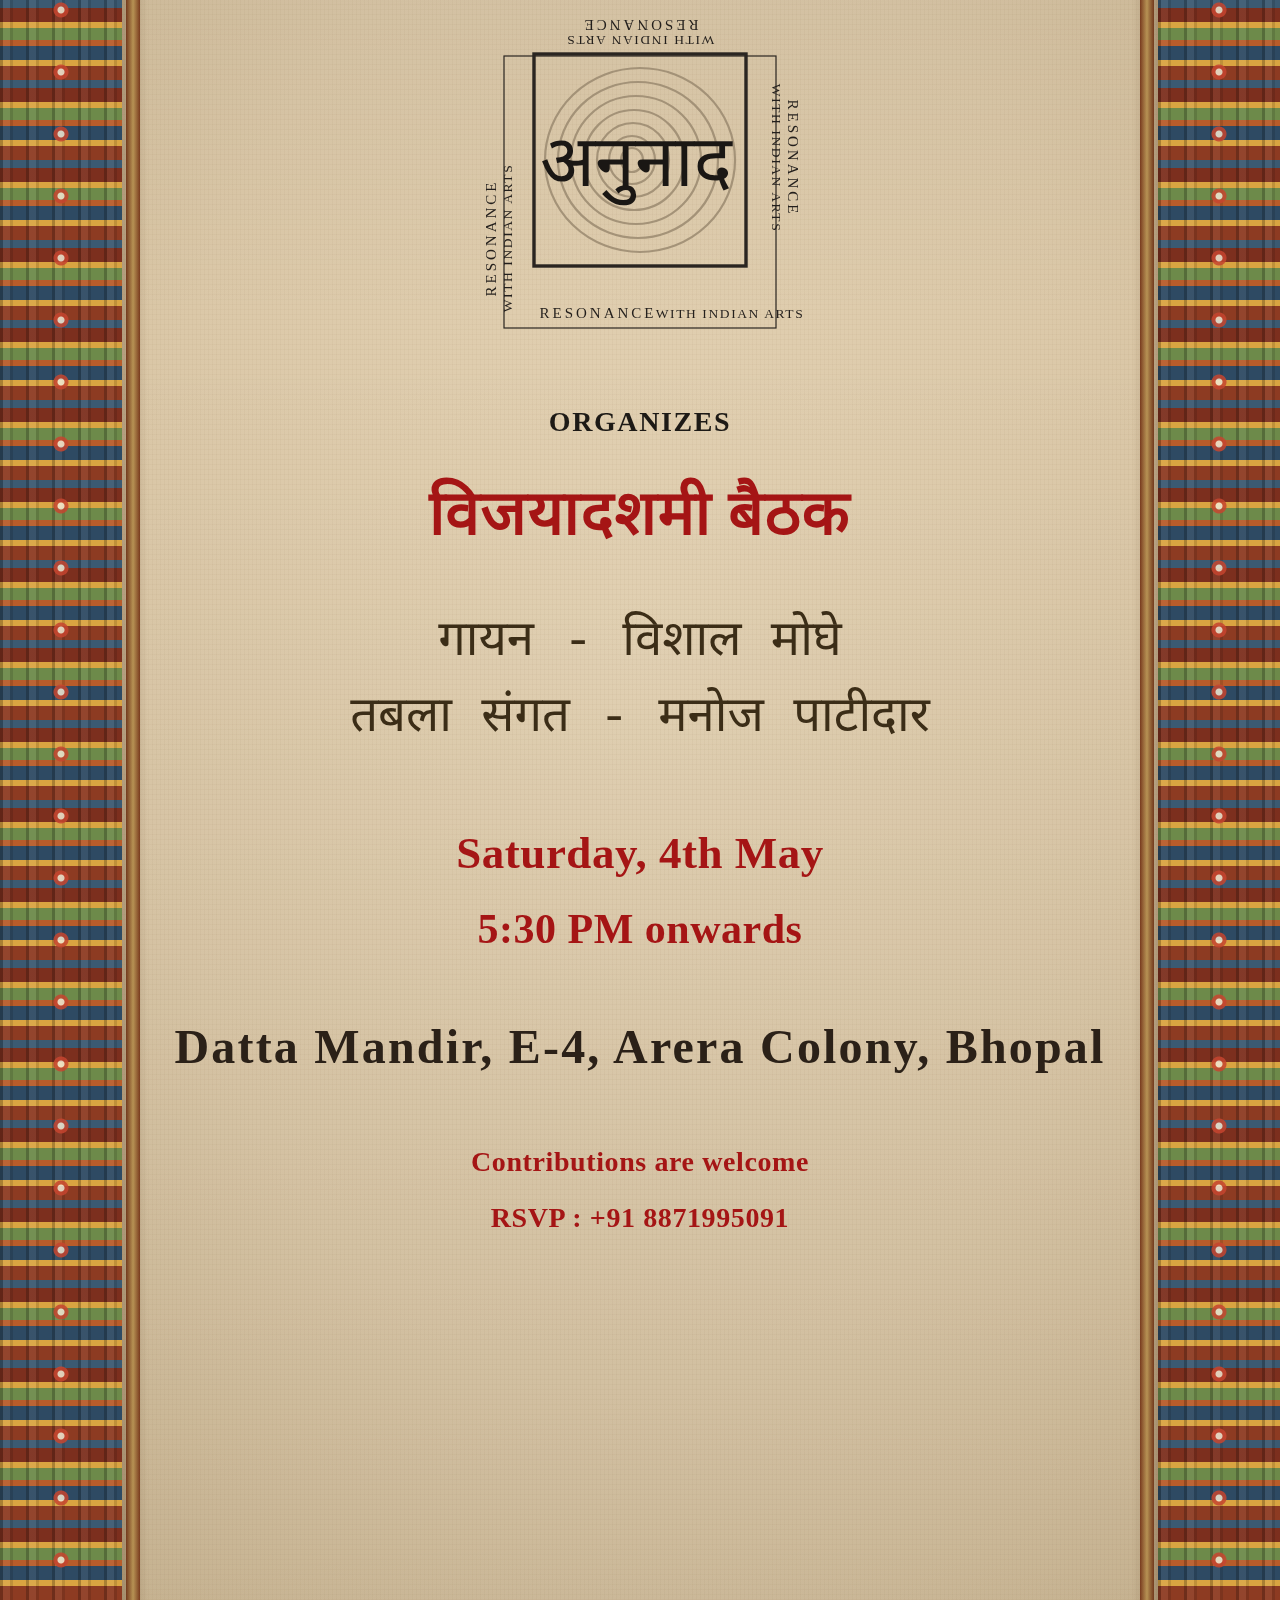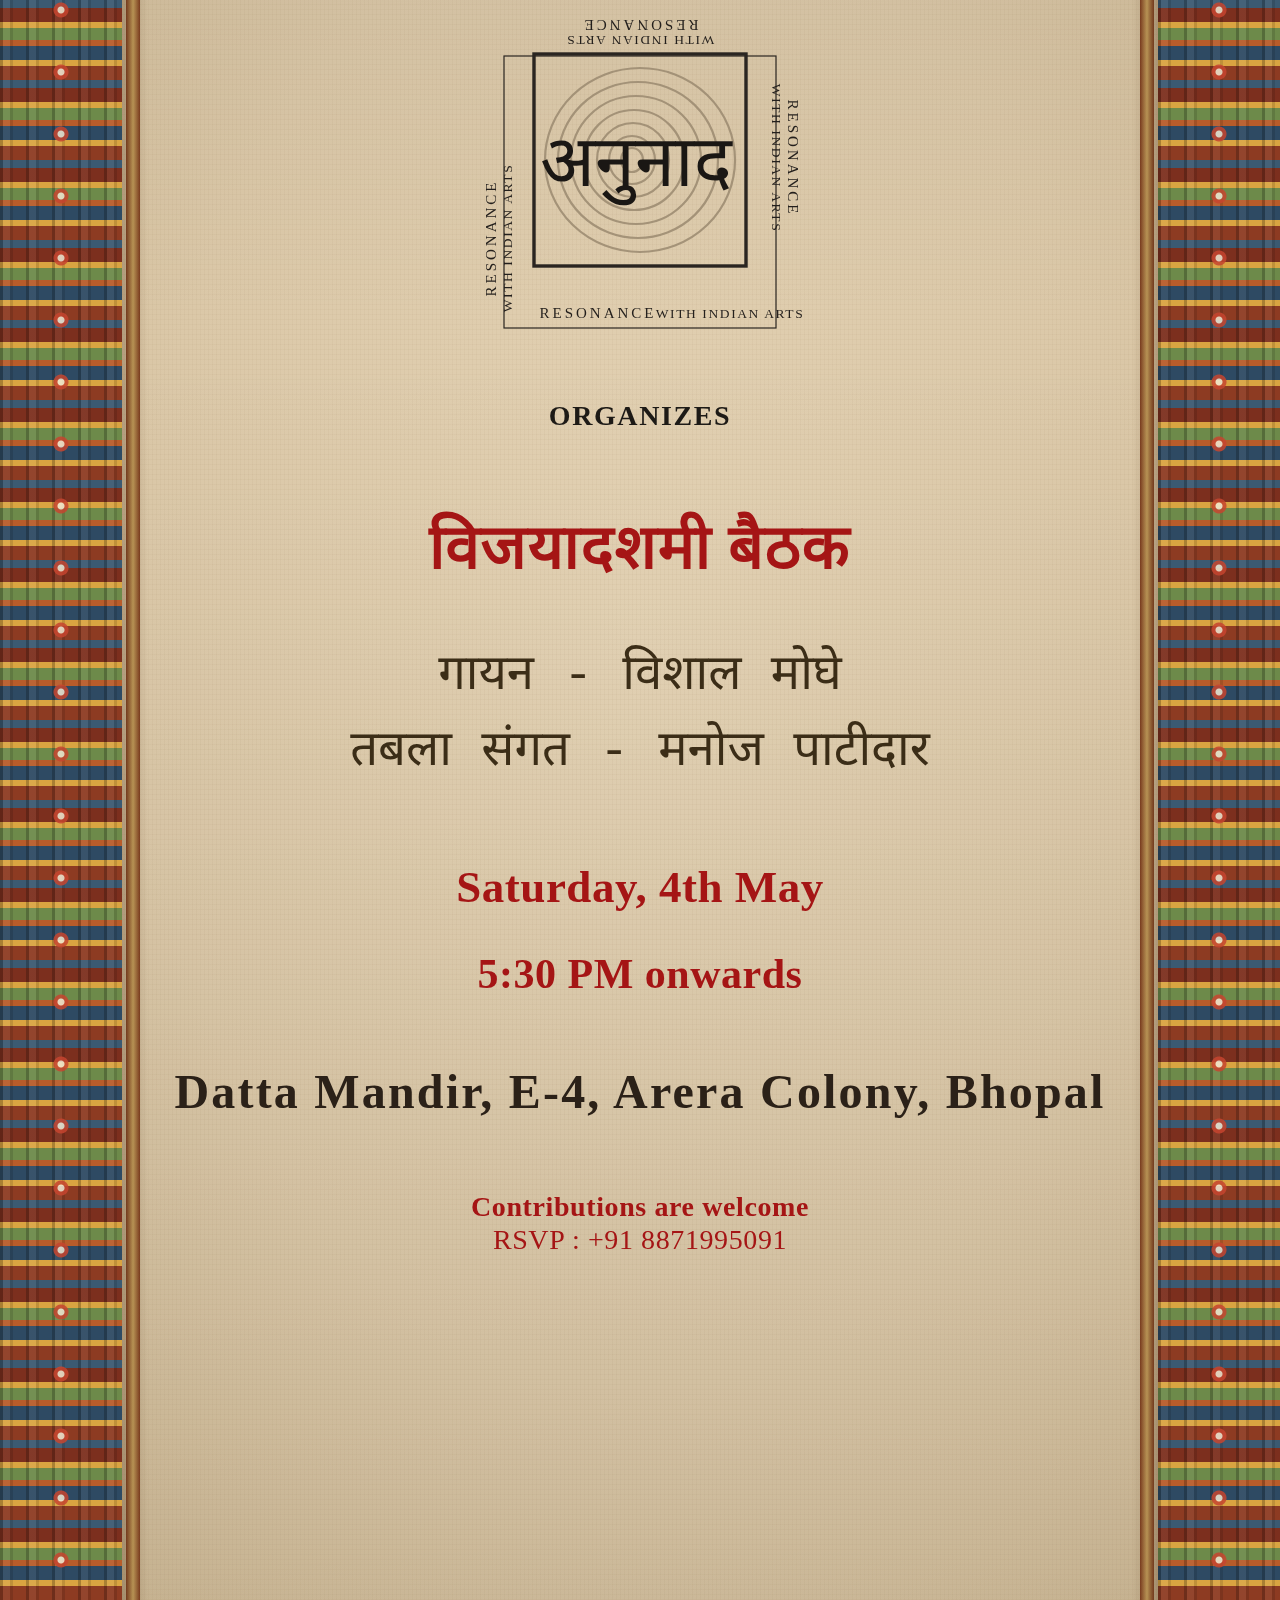--- a/index.html
+++ b/index.html
@@ -91,29 +91,29 @@
 
   .logo-wrap {
     position: relative;
     width: 380px;
     height: 368px;
     margin: 8px auto 0 auto;
   }
   .logo-wrap svg { display: block; }
 
   .organizes {
-    margin-top: 24px;
+    margin-top: 30px;
     font-size: 28px;
     font-weight: bold;
     letter-spacing: 1.6px;
     color: #1d1a16;
   }
 
   .title-main {
-    margin-top: 80px;
+    margin-top: 40px;
     font-size: 62px;
     font-weight: bold;
     color: #a51515;
     letter-spacing: 1px;
     line-height: 1.15;
   }
 
   .artists {
     margin-top: 56px;
     color: #3a2c16;
@@ -127,21 +127,21 @@
   }
 
   .date-line {
     margin-top: 70px;
     font-size: 45px;
     font-weight: bold;
     color: #a51515;
     letter-spacing: 0.5px;
   }
   .time-line {
-    margin-top: 37px;
+    margin-top: 26px;
     font-size: 42px;
     font-weight: bold;
     color: #a51515;
     letter-spacing: 0.5px;
   }
 
   .venue-line {
     margin-top: 66px;
     font-size: 48px;
     font-weight: bold;
@@ -150,23 +150,23 @@
   }
 
   .contrib-line {
     margin-top: 72px;
     font-size: 28px;
     font-weight: bold;
     color: #a51515;
     letter-spacing: 0.6px;
   }
   .rsvp-line {
-    margin-top: 1px;
+    margin-top: 24px;
     font-size: 28px;
-    font-weight: normal;
+    font-weight: bold;
     color: #a51515;
     letter-spacing: 0.6px;
   }
 
   .ring-text {
     font-family: "Liberation Serif", serif;
     font-size: 15px;
     letter-spacing: 3px;
     fill: #231f1c;
   }

